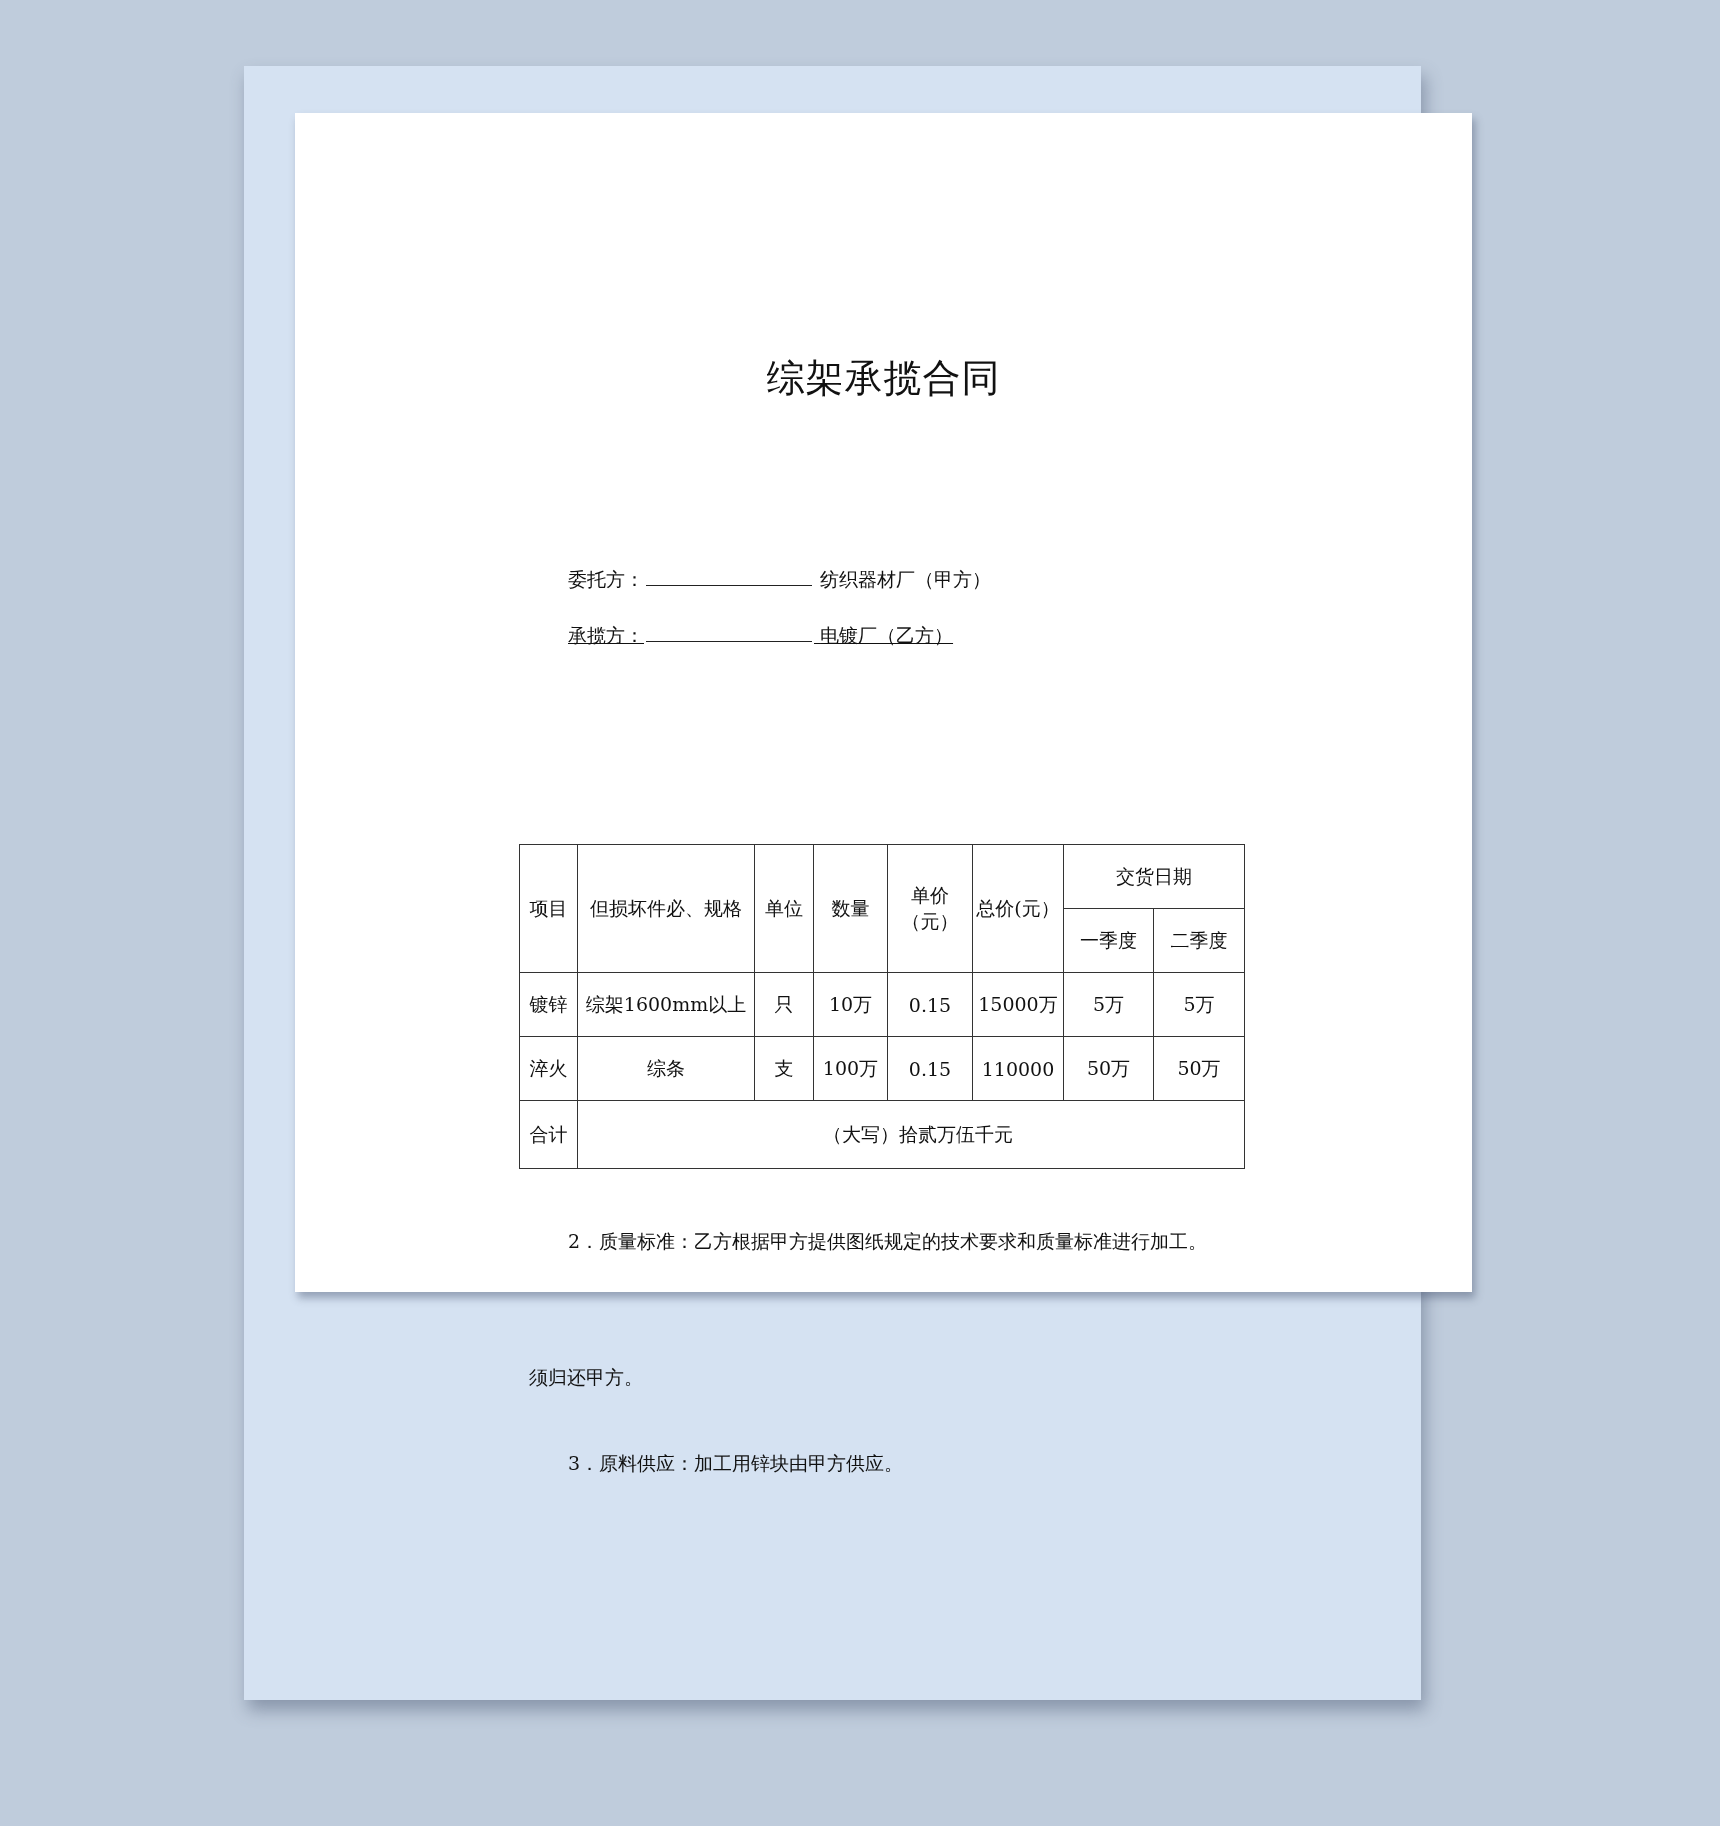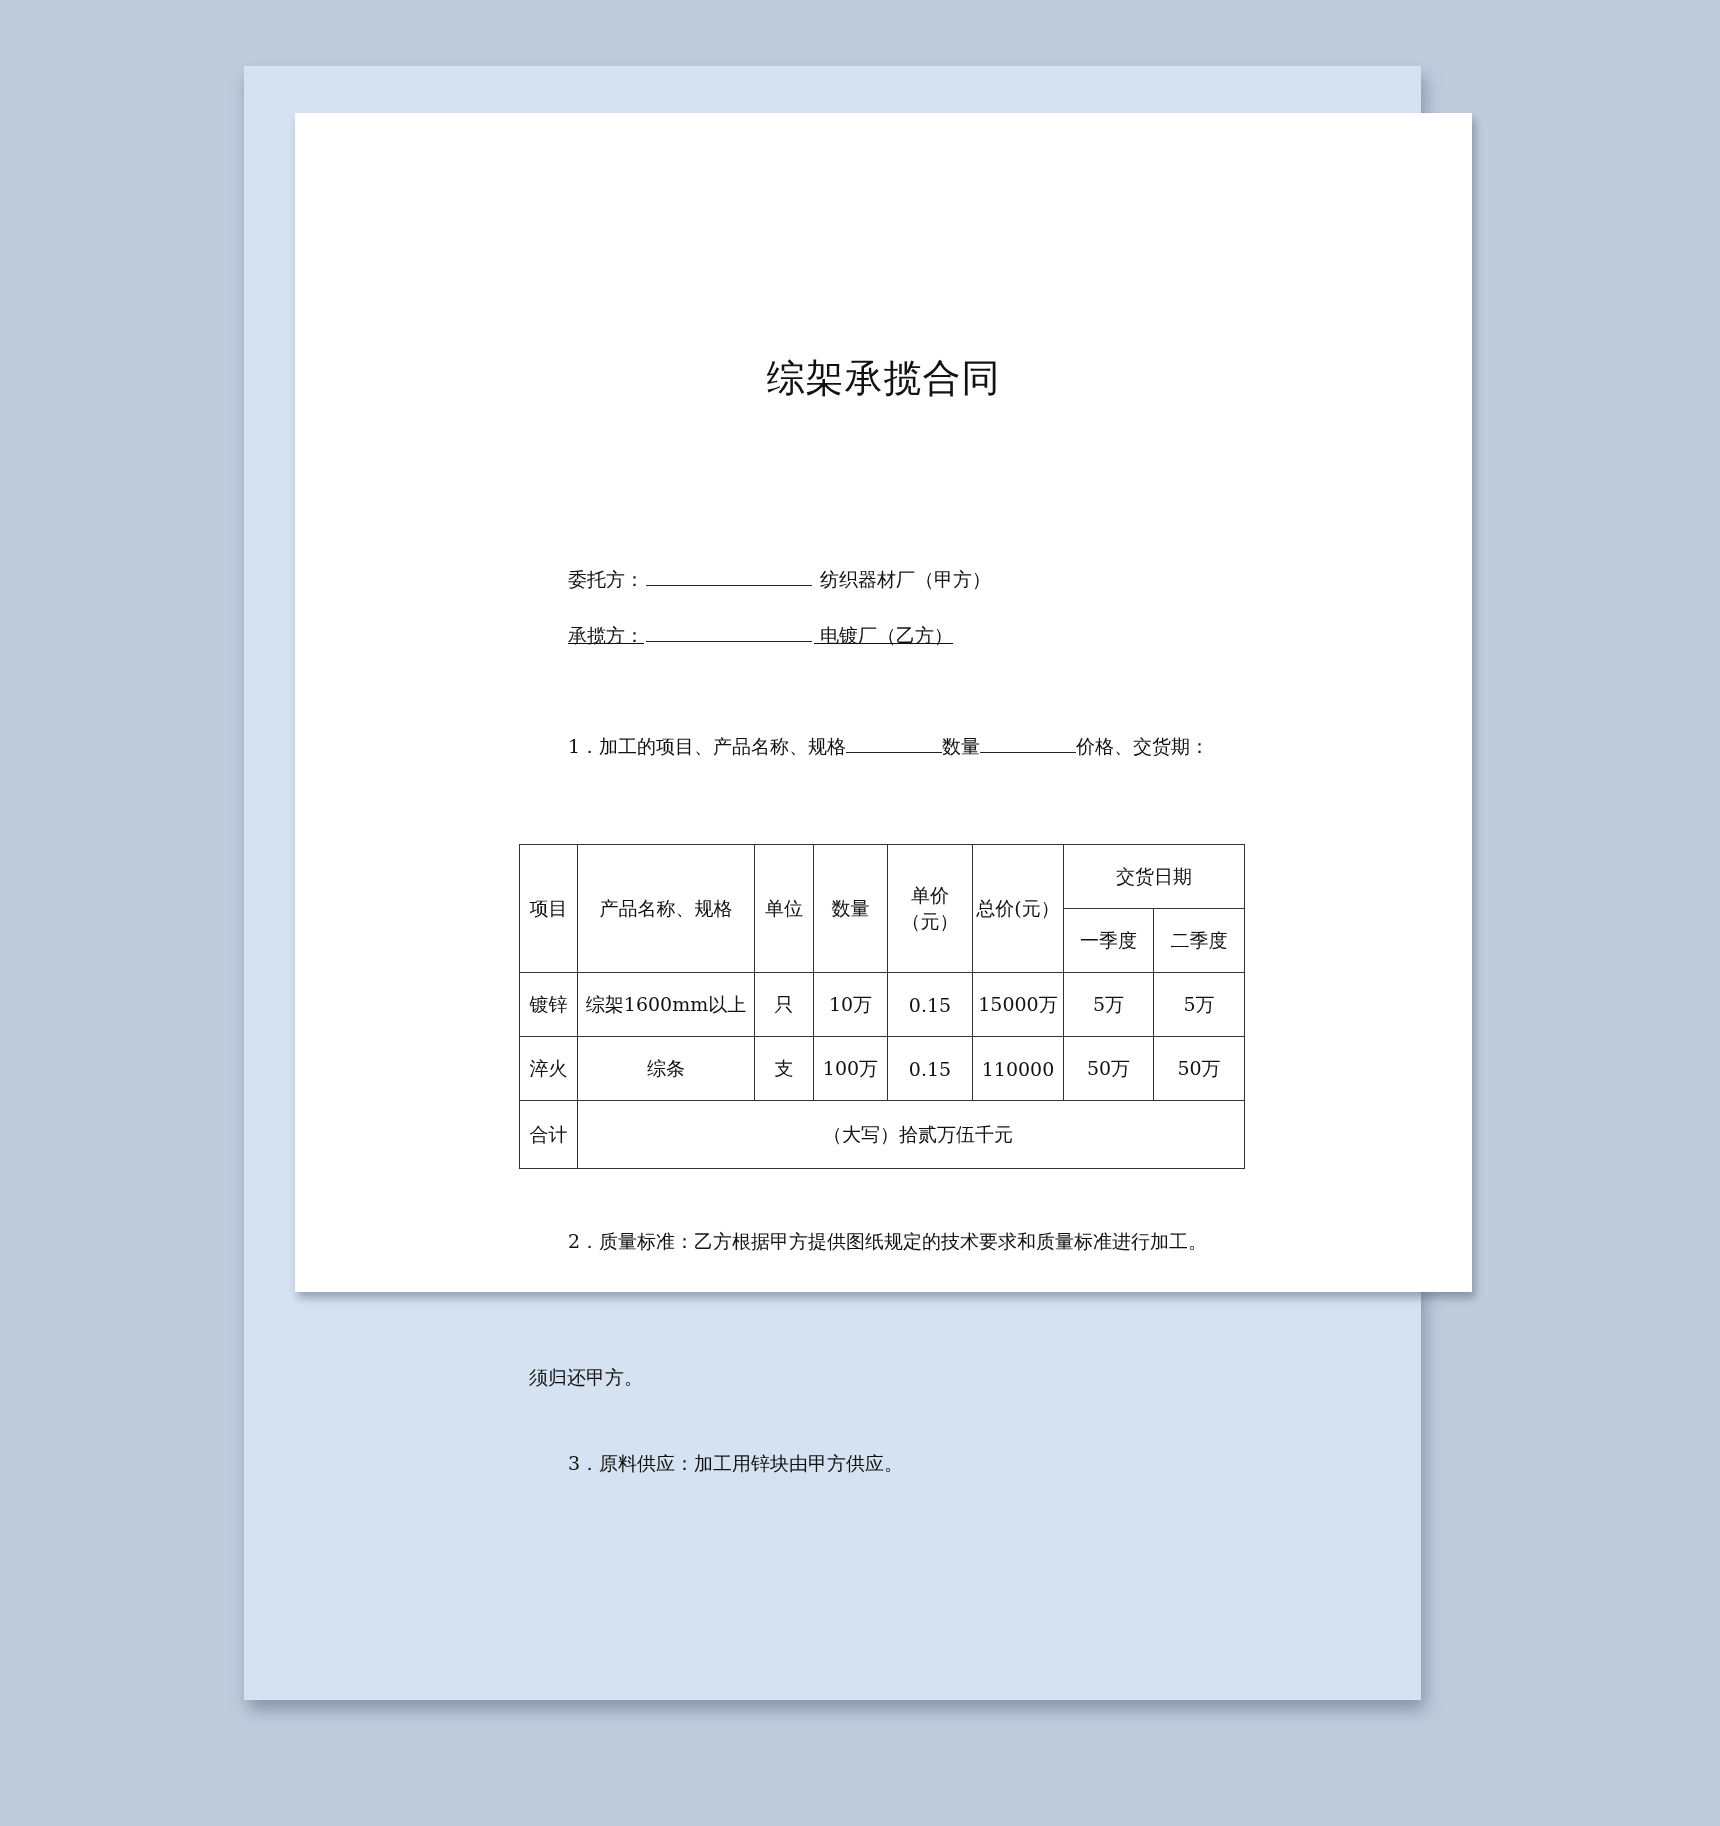--- a/index.html
+++ b/index.html
@@ -38,39 +38,36 @@
   <div class="abs p" style="left:273px; top:453px;">
     <span>委托方：</span><span class="blank" style="width:166px;"></span>
     <span>纺织器材厂（甲方）</span>
   </div>
 
   <div class="abs p" style="left:273px; top:509px;text-decoration:underline;">
     <span>承揽方：</span><span class="blank" style="width:166px;"></span>
     <span>电镀厂（乙方）</span>
   </div>
 
-  <div class="abs p" style="left:273px; top:620px;">
-    <span>1．加工的项目、产品名称、规格</span><span class="blank" style="width:96px;margin:0;"></span><span>数量</span><span class="blank" style="width:96px;margin:0;"></span><span>价格、交货期：</span>
-  </div>
 
   <table class="grid">
     <colgroup>
       <col style="width:58px">
         <col style="width:177px">
         <col style="width:59px">
         <col style="width:74px">
       <col style="width:85px">
         <col style="width:91px">
         <col style="width:90px">
         <col style="width:91px">
     </colgroup>
     <tbody>
         <tr style="height:64px">
       <td rowspan="2">项目</td>
-      <td rowspan="2">产品名称、规格</td>
+      <td rowspan="2">但损坏件必、规格</td>
       <td rowspan="2">单位</td>
       <td rowspan="2">数量</td>
       <td rowspan="2">
         <div>单价</div>
         <div>（元）</div>
       </td>
       <td rowspan="2">总价(元）</td>
       <td colspan="2">交货日期</td>
     </tr>
     <tr style="height:64px">

